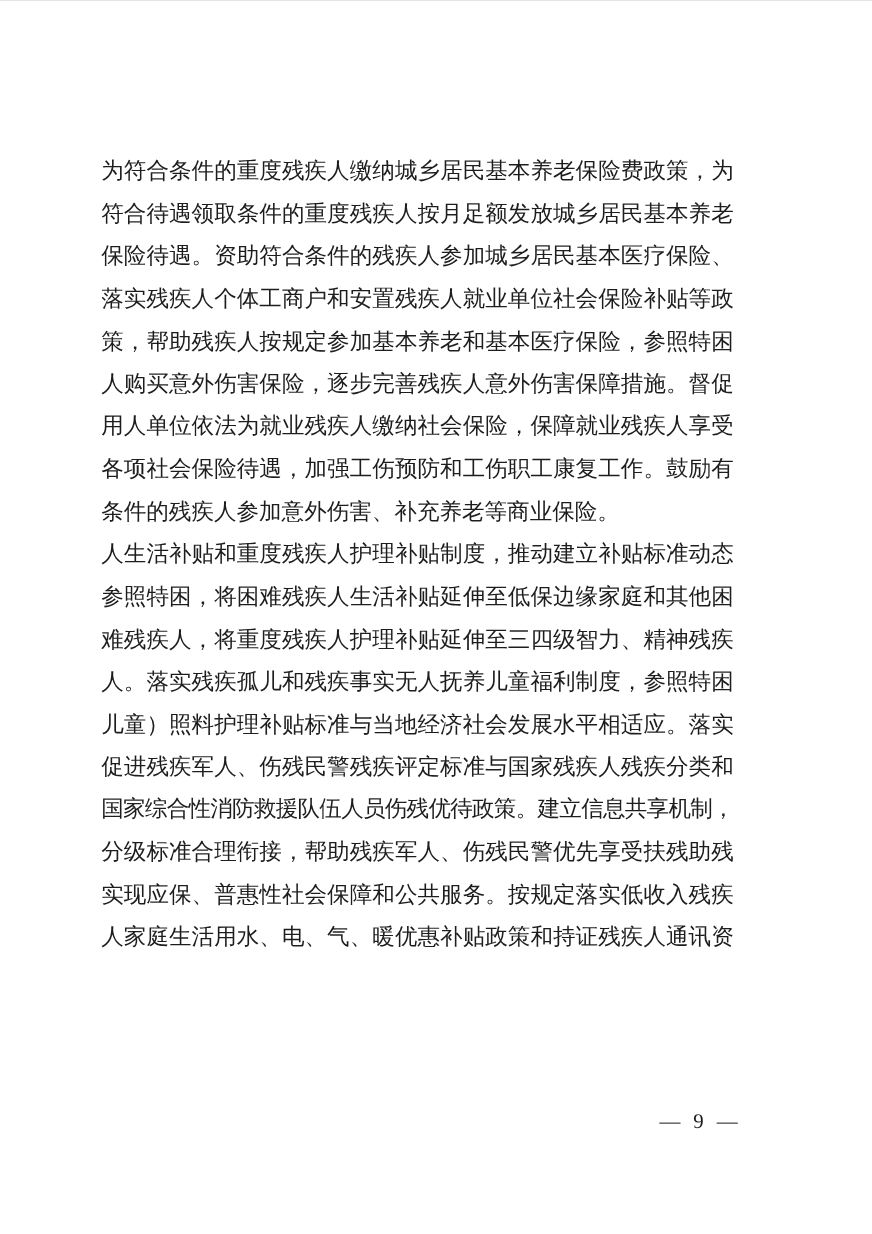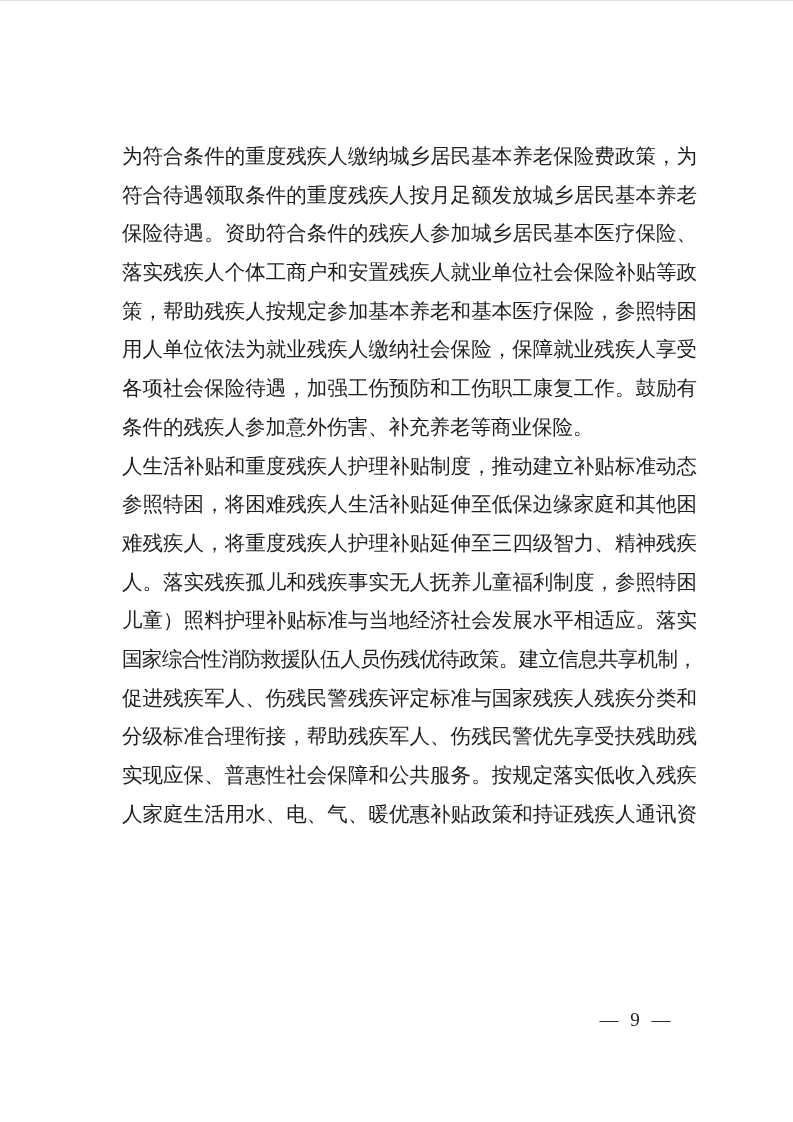--- a/index.html
+++ b/index.html
@@ -17,21 +17,21 @@
     color: #1d1d1f;
   }
   .scan-edge {
     position: absolute;
     top: 0; left: 0;
     width: 100%; height: 1px;
     background: #e3e3e3;
   }
   .textblock {
     position: absolute;
-    left: 122px;
+    left: 92px;
     top: 137px;
     width: 575px;
   }
   .line {
     height: 38.7px;
     line-height: 38.7px;
     font-size: 20.5px;
     text-align: justify;
     text-align-last: justify;
     letter-spacing: 0;
@@ -70,30 +70,31 @@
 
 <div class="page">
   <div class="scan-edge"></div>
 
   <div class="textblock">
       <div class="line">为符合条件的重度残疾人缴纳城乡居民基本养老保险费政策，为</div>
       <div class="line">符合待遇领取条件的重度残疾人按月足额发放城乡居民基本养老</div>
       <div class="line">保险待遇。资助符合条件的残疾人参加城乡居民基本医疗保险、</div>
       <div class="line">落实残疾人个体工商户和安置残疾人就业单位社会保险补贴等政</div>
       <div class="line">策，帮助残疾人按规定参加基本养老和基本医疗保险，参照特困</div>
+      <div class="line">人购买意外伤害保险，逐步完善残疾人意外伤害保障措施。督促</div>
       <div class="line">用人单位依法为就业残疾人缴纳社会保险，保障就业残疾人享受</div>
       <div class="line">各项社会保险待遇，加强工伤预防和工伤职工康复工作。鼓励有</div>
       <div class="line noexpand">条件的残疾人参加意外伤害、补充养老等商业保险。</div>
       <div class="line">人生活补贴和重度残疾人护理补贴制度，推动建立补贴标准动态</div>
       <div class="line">参照特困，将困难残疾人生活补贴延伸至低保边缘家庭和其他困</div>
       <div class="line">难残疾人，将重度残疾人护理补贴延伸至三四级智力、精神残疾</div>
       <div class="line">人。落实残疾孤儿和残疾事实无人抚养儿童福利制度，参照特困</div>
       <div class="line">儿童）照料护理补贴标准与当地经济社会发展水平相适应。落实</div>
+      <div class="line">促进残疾军人、伤残民警残疾评定标准与国家残疾人残疾分类和</div>
       <div class="line tight">国家综合性消防救援队伍人员伤残优待政策。建立信息共享机制，</div>
-      <div class="line">促进残疾军人、伤残民警残疾评定标准与国家残疾人残疾分类和</div>
       <div class="line">分级标准合理衔接，帮助残疾军人、伤残民警优先享受扶残助残</div>
       <div class="line">实现应保、普惠性社会保障和公共服务。按规定落实低收入残疾</div>
       <div class="line">人家庭生活用水、电、气、暖优惠补贴政策和持证残疾人通讯资</div>
     </div>
 
   <div class="footer">
     <span>— 9 —</span>
   </div>
 </div>
 

